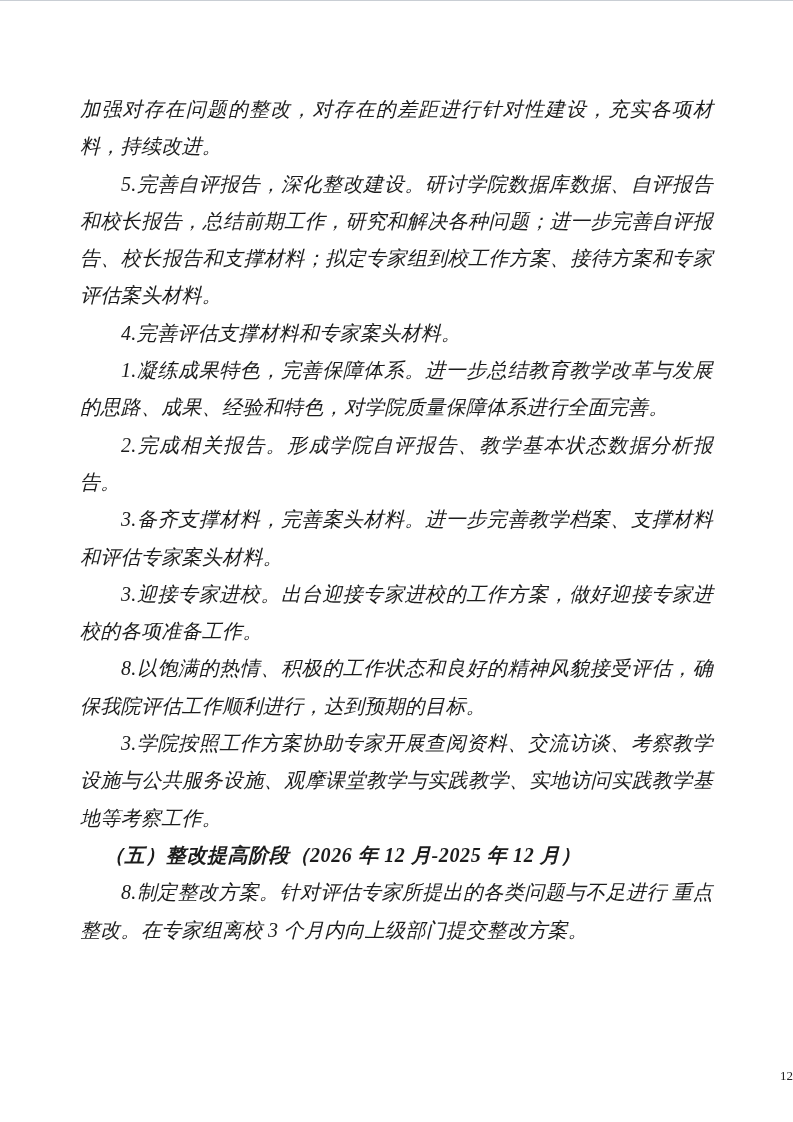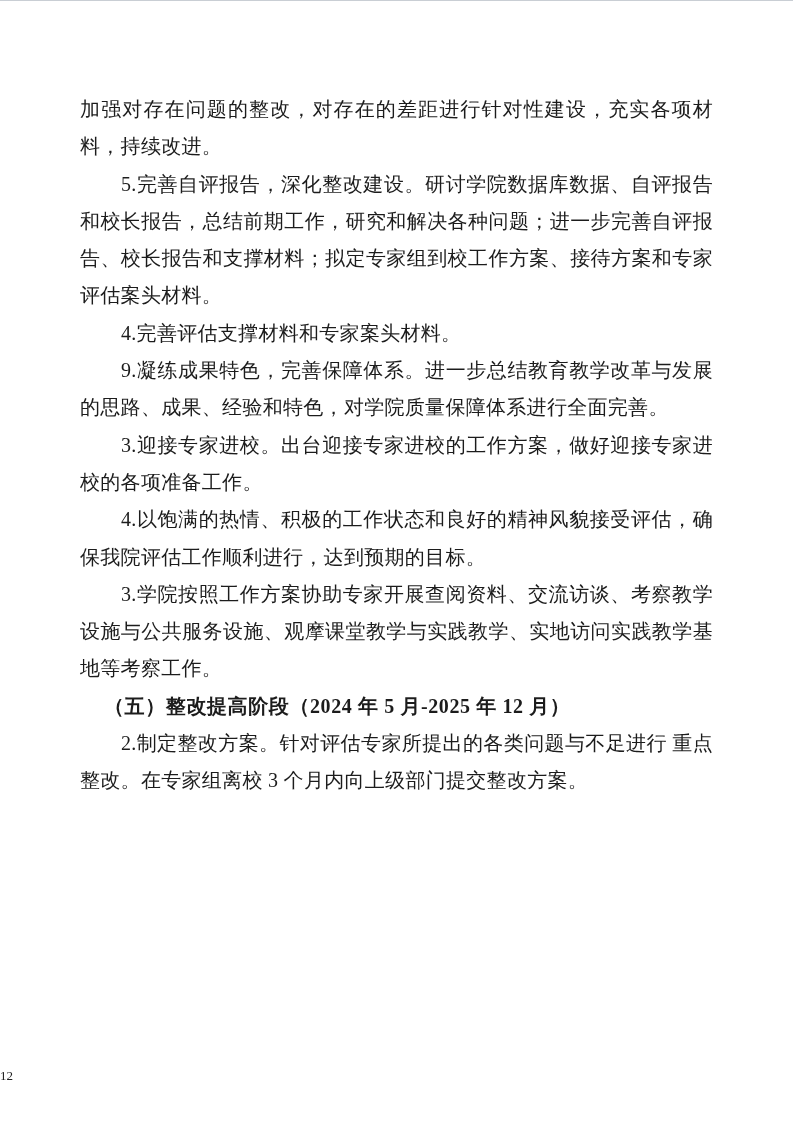--- a/index.html
+++ b/index.html
@@ -25,49 +25,52 @@
     top: 90px;
     width: 633px;
   }
   .content p {
     margin: 0;
     font-size: 20px;
     line-height: 37.3px;
     text-align: justify;
     text-justify: inter-ideograph;
     letter-spacing: 0.3px;
+    font-style: italic;
   }
   .content p.indent {
     text-indent: 41px;
   }
   .content p.heading {
     font-weight: bold;
     text-indent: 24px;
     letter-spacing: 0.6px;
   }
   .page-number {
     position: absolute;
     left: 0;
     right: 0;
     bottom: 38px;
-    text-align: left;
+    text-align: right;
     font-size: 13px;
     line-height: 16px;
     color: #222222;
   }
 </style>
 </head>
 <body>
 
 <div class="page">
   <div class="content">
       <p class="body">加强对存在问题的整改，对存在的差距进行针对性建设，充实各项材料，持续改进。</p>
       <p class="body indent">5.完善自评报告，深化整改建设。研讨学院数据库数据、自评报告和校长报告，总结前期工作，研究和解决各种问题；进一步完善自评报告、校长报告和支撑材料；拟定专家组到校工作方案、接待方案和专家评估案头材料。</p>
       <p class="body indent">4.完善评估支撑材料和专家案头材料。</p>
-      <p class="body indent">9.凝练成果特色，完善保障体系。进一步总结教育教学改革与发展的思路、成果、经验和特色，对学院质量保障体系进行全面完善。</p>
+      <p class="body indent">1.凝练成果特色，完善保障体系。进一步总结教育教学改革与发展的思路、成果、经验和特色，对学院质量保障体系进行全面完善。</p>
+      <p class="body indent">2.完成相关报告。形成学院自评报告、教学基本状态数据分析报告。</p>
+      <p class="body indent">3.备齐支撑材料，完善案头材料。进一步完善教学档案、支撑材料和评估专家案头材料。</p>
       <p class="body indent">3.迎接专家进校。出台迎接专家进校的工作方案，做好迎接专家进校的各项准备工作。</p>
-      <p class="body indent">4.以饱满的热情、积极的工作状态和良好的精神风貌接受评估，确保我院评估工作顺利进行，达到预期的目标。</p>
+      <p class="body indent">8.以饱满的热情、积极的工作状态和良好的精神风貌接受评估，确保我院评估工作顺利进行，达到预期的目标。</p>
       <p class="body indent">3.学院按照工作方案协助专家开展查阅资料、交流访谈、考察教学设施与公共服务设施、观摩课堂教学与实践教学、实地访问实践教学基地等考察工作。</p>
-      <p class="heading">（五）整改提高阶段（2024 年 5 月-2025 年 12 月）</p>
-      <p class="body indent">2.制定整改方案。针对评估专家所提出的各类问题与不足进行 重点整改。在专家组离校 3 个月内向上级部门提交整改方案。</p>
+      <p class="heading">（五）整改提高阶段（2026 年 12 月-2025 年 12 月）</p>
+      <p class="body indent">8.制定整改方案。针对评估专家所提出的各类问题与不足进行 重点整改。在专家组离校 3 个月内向上级部门提交整改方案。</p>
     </div>
   <div class="page-number">12</div>
 </div>
 
 </body></html>

